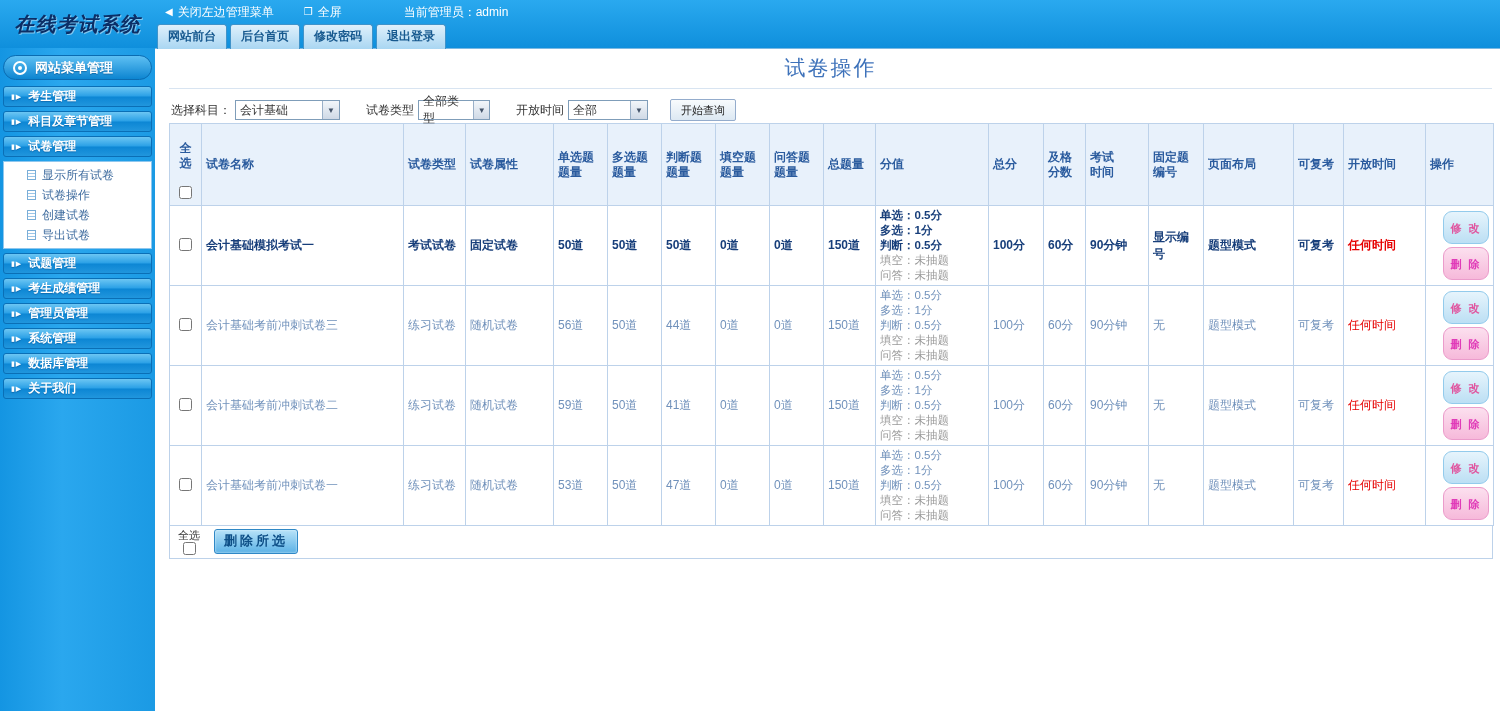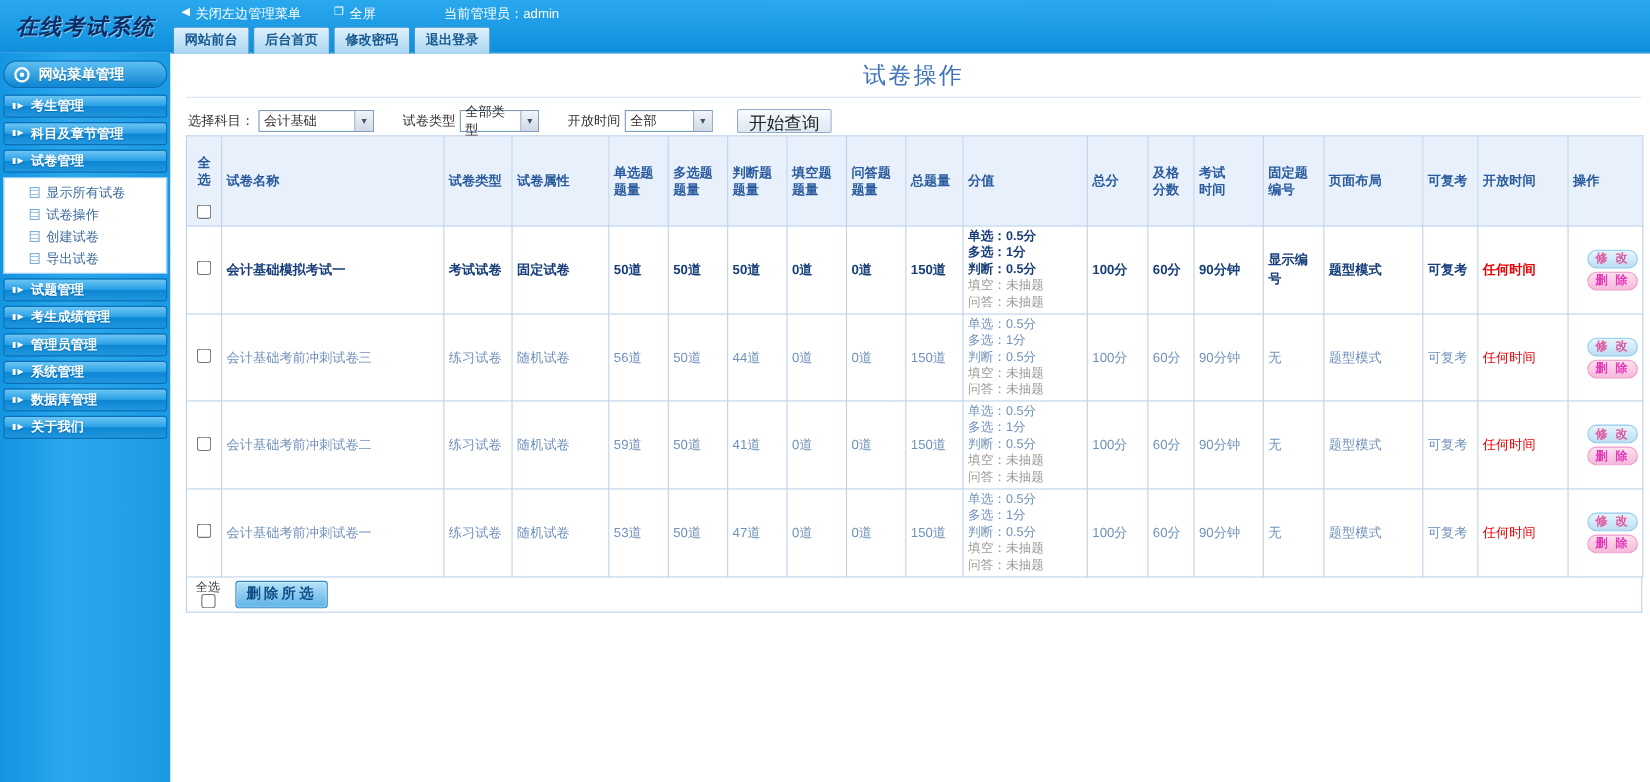--- a/index.html
+++ b/index.html
@@ -47,39 +47,39 @@
   .page-title { text-align:center; font-size:21px; color:#3e72ba; padding:5px 0 6px; letter-spacing:2px;
                 border-bottom:1px solid #d8e4f1; }
   .filters { display:flex; align-items:center; margin:10px 0 2px 2px; color:#333; }
   .flabel { margin-right:2px; }
   .gap { margin-left:26px; }
   .select { display:inline-flex; align-items:center; justify-content:space-between; border:1px solid #7f9db9;
             background:#fff; height:20px; padding-left:4px; margin-left:2px; cursor:pointer; }
   .sel-arrow { width:17px; height:18px; margin-left:6px; border-left:1px solid #9ab0c8; color:#44546a; font-size:8px;
                background:linear-gradient(180deg,#f2f6fa,#cfd9e6); display:flex; align-items:center; justify-content:center; }
   .w105{width:105px} .w72{width:72px} .w80{width:80px}
-  .query-btn { margin-left:22px; height:22px; padding:2px 10px; font-size:16px; font-family:inherit; color:#222;
+  .query-btn { margin-left:22px; height:22px; padding:2px 10px; font-size:11px; font-family:inherit; color:#222;
                background:linear-gradient(180deg,#f8fbfd,#dce8f3); border:1px solid #94accc; border-radius:2px; cursor:pointer; }
   .count-row { color:#333; margin:9px 0 6px 2px; }
   .count-num { color:#e60000; font-weight:bold; margin:0 4px; }
 
   
   table { border-collapse:collapse; table-layout:fixed; width:1324px; font-size:12px; }
   th,td { border:1px solid #bdd2ea; padding:2px 4px; text-align:left; vertical-align:middle; overflow:hidden; }
   thead th { background:#e8f1fb; color:#2a5b9e; font-weight:bold; height:44px; white-space:pre-line; line-height:1.25; }
   .th-select { text-align:center; }
   .th-select span { display:block; }
   tbody tr { height:73px; color:#7091bb; }
   tr.emph { color:#173e7a; font-weight:bold; }
   .c-center { text-align:center; }
   .score-main { display:block; white-space:pre-line; line-height:1.3; font-size:11.5px; }
   .muted { display:block; white-space:pre-line; line-height:1.3; font-size:11.5px; color:#9a9a9a; font-weight:normal; }
   .open-time { color:#e60000; }
   .ops { text-align:right; padding-right:3px; }
-  .pill { display:block; width:46px; height:17px; line-height:14px; border-radius:9px; font-size:11px; letter-spacing:2px;
+  .pill { display:block; width:46px; height:33px; line-height:14px; border-radius:9px; font-size:11px; letter-spacing:2px;
           margin:3px 1px 3px auto; padding:0; cursor:pointer; font-family:inherit; font-weight:bold; }
   .pill.edit { background:linear-gradient(180deg,#e6f4fc,#bcdff4); border:1px solid #93cbec; color:#e0559f; }
   .pill.del  { background:linear-gradient(180deg,#fce0ef,#f6b9da); border:1px solid #eb9ccb; color:#e03ab8; }
 
   .tfoot-bar { width:1324px; display:flex; align-items:center; border:1px solid #bdd2ea; border-top:none;
                padding:3px 4px; min-height:30px; }
   .fsel { display:flex; flex-direction:column; align-items:center; width:30px; font-size:11px; color:#333; line-height:1.15; }
   .del-selected { margin-left:10px; padding:2px 9px 3px; font-size:13px; font-weight:bold; font-family:inherit;
                   letter-spacing:3px; color:#0d4e86; background:linear-gradient(180deg,#b7e2f8,#5cb2e6);
                   border:1px solid #2f88c6; border-radius:3px; box-shadow:inset 0 0 2px #e8f6ff; cursor:pointer; }

